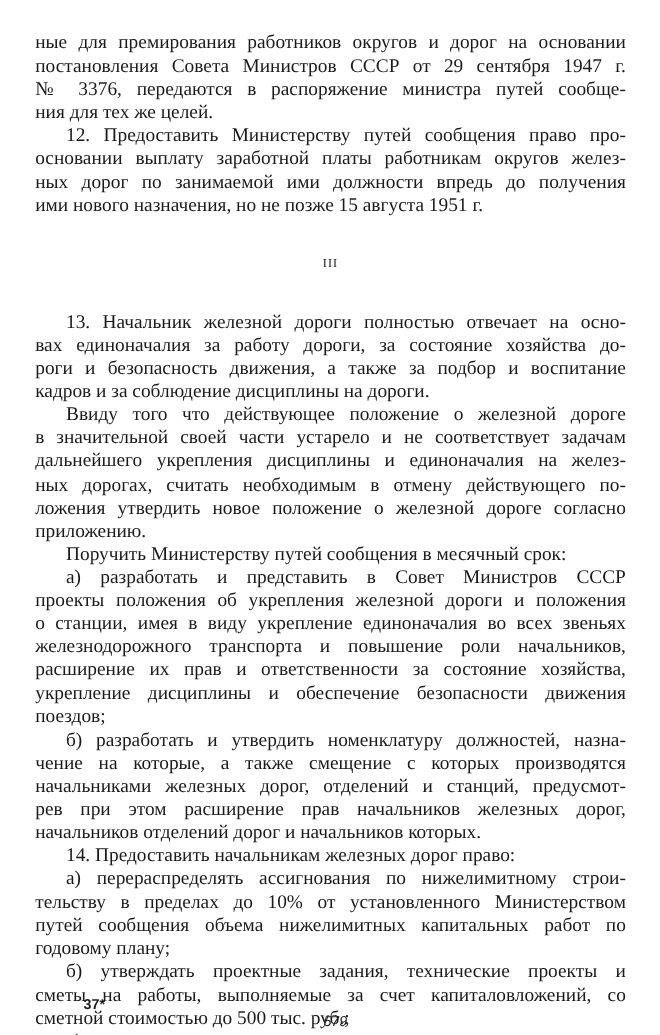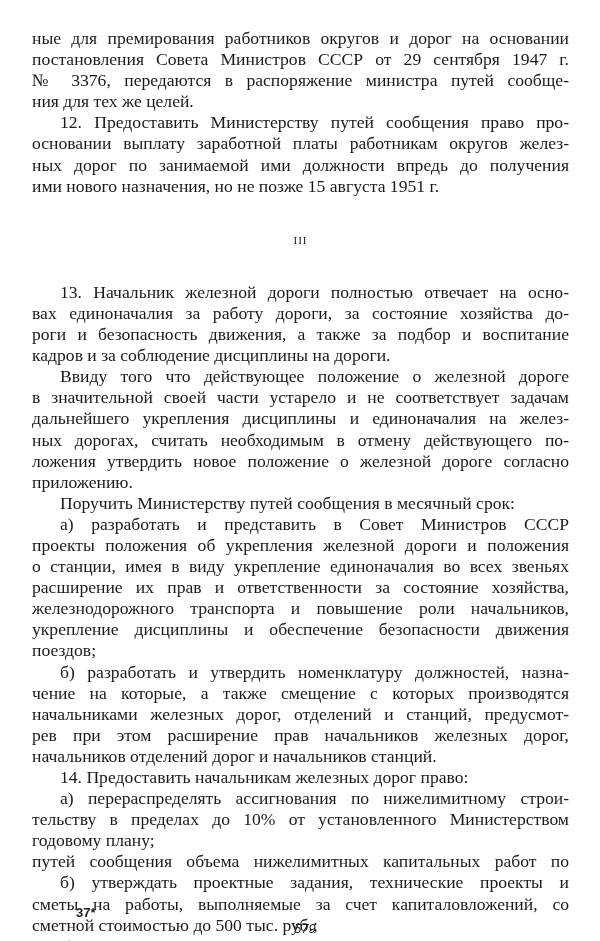--- a/index.html
+++ b/index.html
@@ -67,40 +67,40 @@
       <span class="line">ложения утвердить новое положение о железной дороге согласно</span>
       <span class="line last">приложению.</span>
     </div>
     <div class="paragraph">
       <span class="line indent last">Поручить Министерству путей сообщения в месячный срок:</span>
     </div>
     <div class="paragraph">
       <span class="line indent">а) разработать и представить в Совет Министров СССР</span>
       <span class="line">проекты положения об укрепления железной дороги и положения</span>
       <span class="line">о станции, имея в виду укрепление единоначалия во всех звеньях</span>
+      <span class="line">железнодорожного транспорта и повышение роли начальников,</span>
       <span class="line">расширение их прав и ответственности за состояние хозяйства,</span>
-      <span class="line">железнодорожного транспорта и повышение роли начальников,</span>
       <span class="line">укрепление дисциплины и обеспечение безопасности движения</span>
       <span class="line last">поездов;</span>
     </div>
     <div class="paragraph">
       <span class="line indent">б) разработать и утвердить номенклатуру должностей, назна-</span>
       <span class="line">чение на которые, а также смещение с которых производятся</span>
       <span class="line">начальниками железных дорог, отделений и станций, предусмот-</span>
       <span class="line">рев при этом расширение прав начальников железных дорог,</span>
-      <span class="line last">начальников отделений дорог и начальников станций.</span>
+      <span class="line last">начальников отделений дорог и начальников которых.</span>
     </div>
     <div class="paragraph">
       <span class="line indent last">14. Предоставить начальникам железных дорог право:</span>
     </div>
     <div class="paragraph">
       <span class="line indent">а) перераспределять ассигнования по нижелимитному строи-</span>
       <span class="line">тельству в пределах до 10% от установленного Министерством</span>
+      <span class="line">путей сообщения объема нижелимитных капитальных работ по</span>
       <span class="line last">годовому плану;</span>
-      <span class="line">путей сообщения объема нижелимитных капитальных работ по</span>
     </div>
     <div class="paragraph">
       <span class="line indent">б) утверждать проектные задания, технические проекты и</span>
       <span class="line">сметы на работы, выполняемые за счет капиталовложений, со</span>
       <span class="line last">сметной стоимостью до 500 тыс. руб.;</span>
     </div>
     <div class="paragraph">
       <span class="line indent">в) оставлять в своем распоряжении временно не распреде-</span>
     </div>
   </div>

